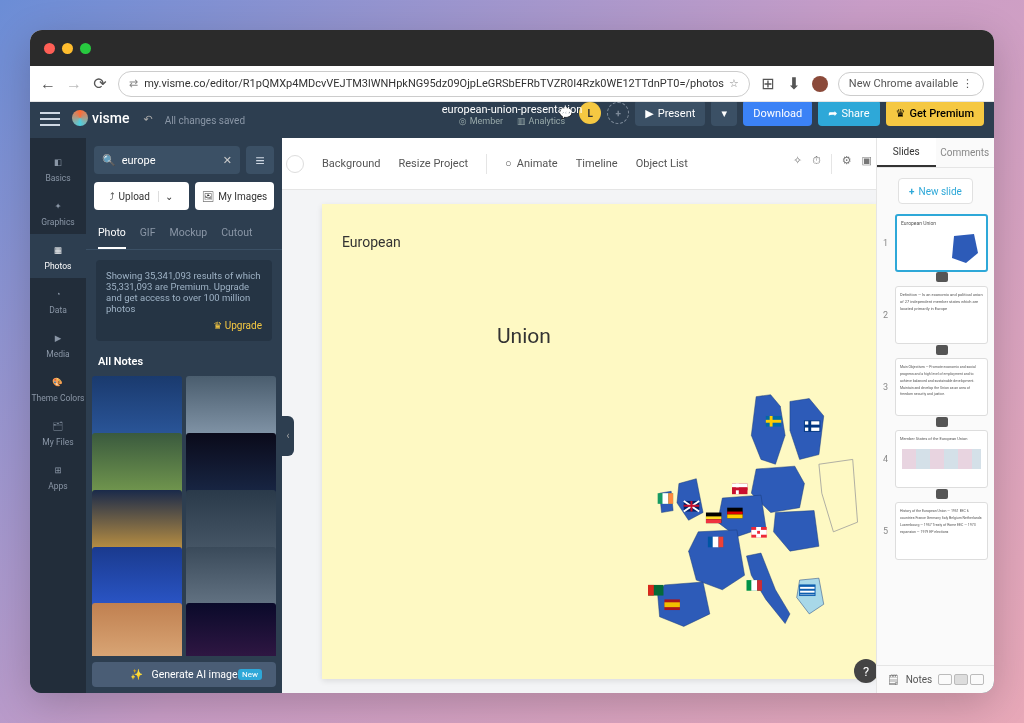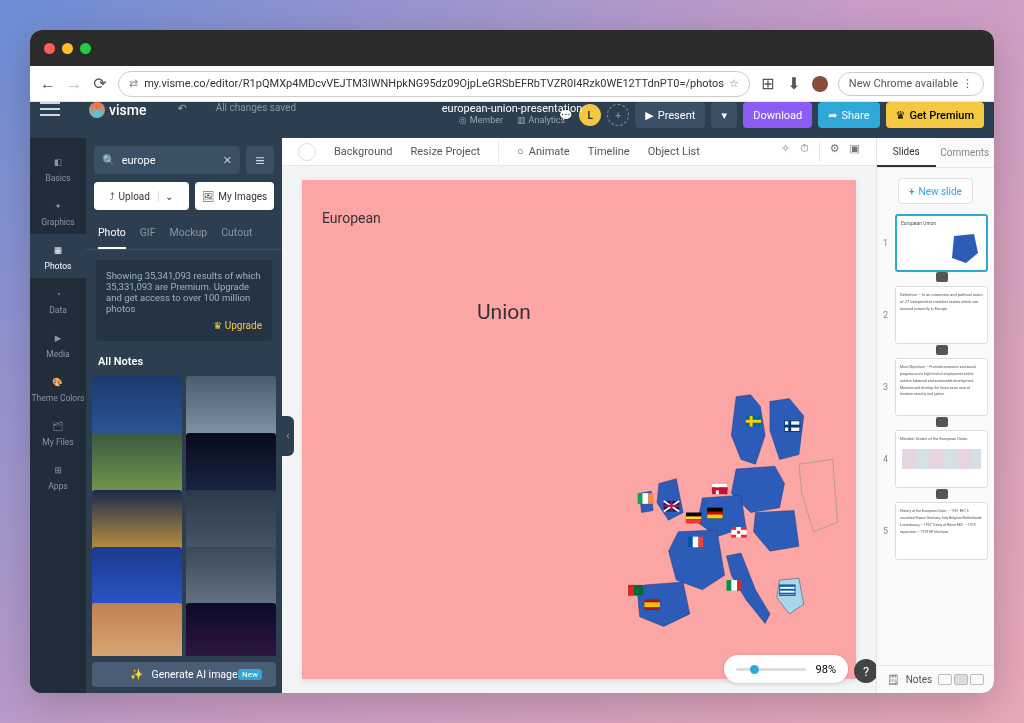--- a/index.html
+++ b/index.html
@@ -8,35 +8,35 @@
   .titlebar { background:#2b2b2b; height:36px; display:flex; align-items:center; padding:0 14px; }
   .dot { width:11px; height:11px; border-radius:50%; margin-right:7px;}
   .dot.r{background:#ff5f56;} .dot.y{background:#ffbd2e;} .dot.g{background:#27c93f;}
   .chromebar { height:36px; display:flex; align-items:center; padding:0 10px; gap:10px; border-bottom:1px solid #e5e5e5;}
   .nav-ico{width:16px;height:16px;display:flex;align-items:center;justify-content:center;color:#555;cursor:pointer;}
   .urlbox{flex:1;height:26px;border:1px solid #ccc;border-radius:13px;display:flex;align-items:center;padding:0 10px;font-size:11px;color:#333;}
   .urlbox .star{margin-left:auto;color:#888;}
   .chrome-pill{height:24px;border:1px solid #ccc;border-radius:12px;padding:0 10px;font-size:11px;display:flex;align-items:center;color:#555;gap:4px;}
   .avatar-sm{width:16px;height:16px;border-radius:50%;background:#8b4a3a;}
   .app { flex:1; display:flex; flex-direction:column; background:#1e2a3a; overflow:hidden;}
-  .topbar{height:36px;background:#2d3e50;display:flex;align-items:flex-start;padding:0 10px;gap:29px;color:#cfd8e3;font-size:11px;}
+  .topbar{height:36px;background:#2d3e50;display:flex;align-items:flex-end;padding:12px 10px;gap:12px;color:#cfd8e3;font-size:11px;}
   .hamburger{width:20px;height:14px;display:flex;flex-direction:column;justify-content:space-between;cursor:pointer;}
   .hamburger span{height:2px;background:#cfd8e3;}
   .logo{display:flex;align-items:center;gap:4px;color:#fff;font-weight:500;font-size:14px;}
   .logo-ico{width:16px;height:16px;border-radius:50%;background:conic-gradient(#ff6b35,#4dd0e1,#ff6b35);}
   .undo-ico{color:#aaa;margin-left:2px;}
   .docname-wrap{position:absolute;left:50%;transform:translateX(-50%);text-align:center;}
   .docname{font-size:11px;color:#fff;}
   .docsub{font-size:9px;color:#9aa;display:flex;gap:14px;justify-content:center;align-items:center;}
   .topbar-right{margin-left:auto;display:flex;align-items:center;gap:6px;}
   .av-circle{width:22px;height:22px;border-radius:50%;display:flex;align-items:center;justify-content:center;font-size:10px;font-weight:bold;}
   .btn{height:26px;border-radius:4px;padding:0 10px;font-size:11px;display:flex;align-items:center;gap:4px;cursor:pointer;border:none;}
   .btn-present{background:#3b5065;color:#fff;}
   .btn-dd{background:#3b5065;color:#fff;width:26px;padding:0;justify-content:center;}
-  .btn-download{background:#8b5cf6;color:#fff;}
+  .btn-download{background:#3b82f6;color:#fff;}
   .btn-share{background:#2ea8d8;color:#fff;}
   .btn-premium{background:#f5c842;color:#000;font-weight:500;}
   .main{flex:1;display:flex;overflow:hidden;}
   
   .rail{width:56px;background:#222d3a;display:flex;flex-direction:column;align-items:center;padding-top:8px;}
   .rail-item{width:100%;height:44px;display:flex;flex-direction:column;align-items:center;justify-content:center;color:#8a96a6;font-size:8.5px;gap:2px;cursor:pointer;}
   .rail-item.active{background:#2d3e50;color:#fff;}
   .rail-ico{width:18px;height:18px;display:flex;align-items:center;justify-content:center;}
   
   .leftpanel{width:196px;background:#2d3e50;display:flex;flex-direction:column;color:#cfd8e3;}
@@ -54,25 +54,25 @@
   .tab.active{color:#fff;border-bottom:2px solid #fff;}
   .infobox{margin:10px;padding:10px;background:#253444;font-size:9.5px;color:#9eb2c5;border-radius:4px;}
   .upgrade-link{color:#f5c842;font-size:10px;float:right;margin-top:6px;}
   .allphotos{padding:4px 12px 8px;font-size:11px;font-weight:600;color:#fff;}
   .photo-grid{padding:0 6px;display:grid;grid-template-columns:1fr 1fr;gap:4px;overflow-y:auto;}
   .photo-thumb{aspect-ratio:1.3/1;background:#445;border-radius:3px;position:relative;overflow:hidden;}
   .gen-ai{height:32px;margin:6px;background:#4a5d75;border-radius:4px;display:flex;align-items:center;justify-content:center;font-size:10.5px;color:#fff;gap:8px;}
   .gen-ai .new-badge{background:#2ea8d8;color:#fff;font-size:8px;padding:1px 4px;border-radius:3px;position:absolute;right:14px;}
   
   .canvas-area{flex:1;background:#f3f4f6;display:flex;flex-direction:column;}
-  .canvas-toolbar{height:28px;background:#fff;border-bottom:1px solid #e5e5e5;display:flex;align-items:center;padding:0 16px;gap:18px;font-size:11px;color:#555;}
+  .canvas-toolbar{height:52px;background:#fff;border-bottom:1px solid #e5e5e5;display:flex;align-items:center;padding:0 4px;gap:18px;font-size:11px;color:#555;}
   .ct-item{display:flex;align-items:center;gap:5px;cursor:pointer;}
   .ct-sep{height:20px;border-left:1px solid #e5e5e5;}
   .canvas-scroll{flex:1;position:relative;padding:14px 20px;overflow:hidden;}
-  .slide{background:#fca5a5;width:100%;height:100%;position:relative;box-shadow:0 2px 6px rgba(0,0,0,.1);}
+  .slide{background:#fef9c3;width:100%;height:100%;position:relative;box-shadow:0 2px 6px rgba(0,0,0,.1);margin-left:20px;}
   .slide .t1{position:absolute;left:20px;top:30px;font-size:14px;color:#333;}
   .slide .t2{position:absolute;left:175px;top:120px;font-size:21px;color:#333;}
   .eu-map{position:absolute;right:12px;bottom:12px;width:235px;height:280px;}
   .zoom-bar{position:absolute;right:28px;bottom:10px;height:28px;background:#fff;border-radius:14px;box-shadow:0 1px 4px rgba(0,0,0,.15);display:flex;align-items:center;padding:0 12px;gap:10px;font-size:11px;}
   .zoom-slider{width:70px;height:3px;background:#ddd;border-radius:2px;position:relative;}
   .zoom-slider::after{content:'';position:absolute;left:14px;top:-3px;width:9px;height:9px;border-radius:50%;background:#2ea8d8;}
   .help-circle{width:24px;height:24px;border-radius:50%;background:#444;color:#fff;display:flex;align-items:center;justify-content:center;font-size:13px;position:absolute;right:-2px;bottom:10px;}
   .collapse-handle{position:absolute;left:252px;top:50%;width:12px;height:40px;background:#2d3e50;border-radius:0 6px 6px 0;display:flex;align-items:center;justify-content:center;color:#aaa;font-size:10px;}
   
   .rightpanel{width:118px;background:#fafafa;border-left:1px solid #e5e5e5;display:flex;flex-direction:column;}
@@ -358,24 +358,20 @@
                   <rect x="35" y="223" width="16" height="5" fill="#f1bf00"></rect>
                 <rect x="18" y="205" width="16" height="11" fill="#046a38"></rect>
                   <rect x="18" y="205" width="6" height="11" fill="#da291c"></rect>
                 <rect x="175" y="205" width="16" height="11" fill="#fff" stroke="#0d5eaf"></rect>
                   <rect x="175" y="205" width="16" height="2" fill="#0d5eaf"></rect>
                   <rect x="175" y="209" width="16" height="2" fill="#0d5eaf"></rect>
                   <rect x="175" y="213" width="16" height="2" fill="#0d5eaf"></rect>
               </g>
             </svg>
           </div>
-          <div class="zoom-bar">
-            <div class="zoom-slider"></div>
-            <span>98%</span>
-          </div>
           <div class="help-circle">?</div>
         </div>
       </div>
 
       <div class="rightpanel">
         <div class="rp-tabs">
           <div class="rp-tab active">Slides</div>
           <div class="rp-tab">Comments</div>
         </div>
         <button class="new-slide-btn">

